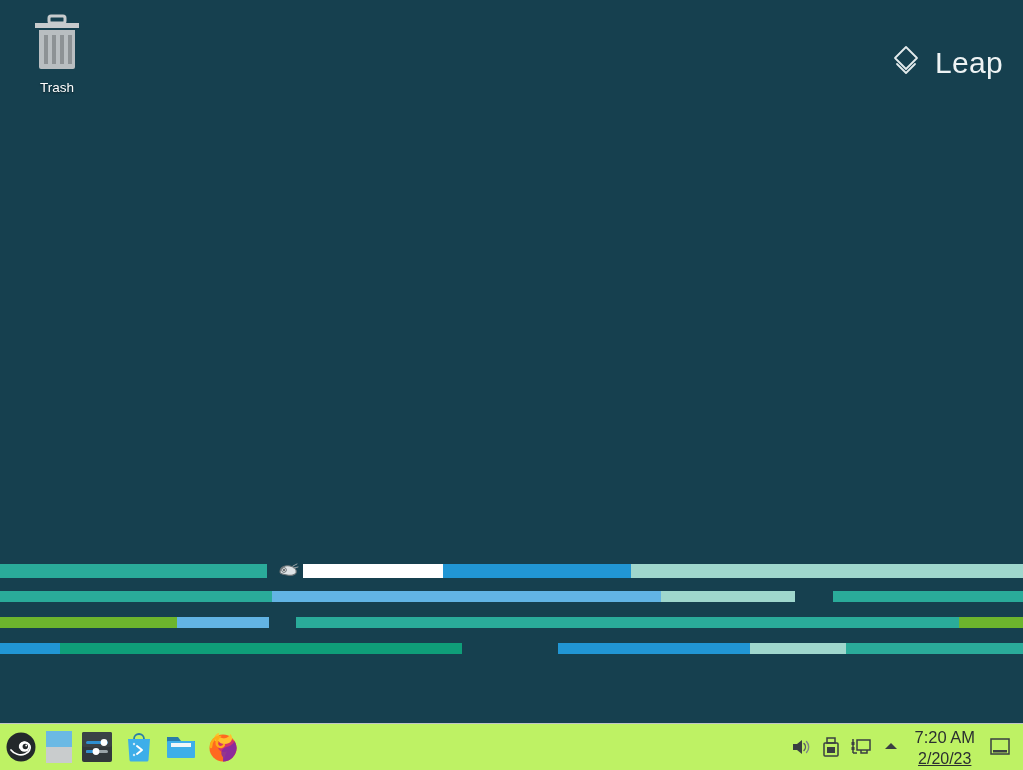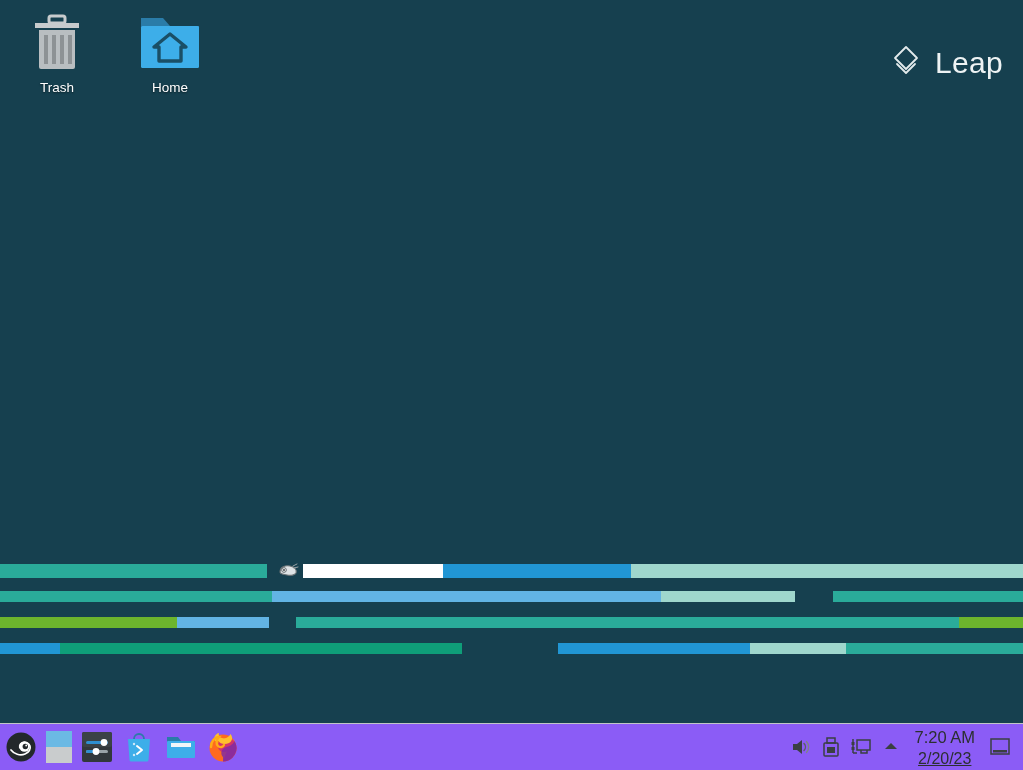--- a/index.html
+++ b/index.html
@@ -136,30 +136,20 @@
         <path d="M8 17 h36 v37 a2 2 0 0 1 -2 2 H10 a2 2 0 0 1 -2 -2 Z" fill="#b9bec1"></path>
         <rect x="13" y="22" width="4" height="29" fill="#8d9295"></rect>
         <rect x="21" y="22" width="4" height="29" fill="#8d9295"></rect>
         <rect x="29" y="22" width="4" height="29" fill="#8d9295"></rect>
         <rect x="37" y="22" width="4" height="29" fill="#8d9295"></rect>
       </svg>
     </div>
     <div class="dlabel">Trash</div>
   </div>
 
-  <div class="desktop-icon" id="icon-home">
-    <div class="glyph">
-      <svg width="62" height="56" viewBox="0 0 62 56">
-        <path d="M2 4 h22 l7 8 h29 v10 H2 Z" fill="#2a7ca8"></path>
-        <rect x="2" y="12" width="58" height="42" rx="1.5" fill="#3daee9"></rect>
-        <path d="M31 20 L47 33 h-5 v14 H20 V33 h-5 Z" fill="none" stroke="#1a4f66" stroke-width="3.4" stroke-linejoin="round"></path>
-      </svg>
-    </div>
-    <div class="dlabel">Home</div>
-  </div>
 
   <div id="leap-brand" style="color: rgb(238, 243, 244);">
     <span>
       <svg width="28" height="32" viewBox="0 0 28 32">
         <path d="M14 2 L25 13 L14 24 L3 13 Z" fill="none" stroke="#e3eaec" stroke-width="1.8" stroke-linejoin="round"></path>
         <path d="M5 19 L14 28 L23 19" fill="none" stroke="#e3eaec" stroke-width="1.8" stroke-linejoin="round" stroke-linecap="round"></path>
       </svg>
     </span>
     <span class="leap-text">Leap</span>
   </div>
@@ -195,21 +185,21 @@
   <div id="cursor" style="left: 277px; top: 562px;">
     <svg width="22" height="16" viewBox="0 0 22 16">
       <path d="M3 10 C3 5 8 3 13 4 C18 5 20 8 19 11 C18 13 14 14 10 13 C6 12 3 12 3 10 Z" fill="#dfe3e5" stroke="#6a7275" stroke-width="1.1"></path>
       <circle cx="7" cy="8" r="2.3" fill="#ffffff" stroke="#5b6366" stroke-width="1"></circle>
       <circle cx="7" cy="8" r="0.9" fill="#2a3133"></circle>
       <path d="M16 4 l4 -2 M17 6 l4 -1" stroke="#9aa2a5" stroke-width="1" stroke-linecap="round"></path>
     </svg>
   </div>
 </div>
 
-<div id="panel" style="background: #8b5cf6;">
+<div id="panel" style="background: #bef264;">
 
   <div id="panel-left">
 
     <div class="launcher first">
       <svg width="32" height="32" viewBox="0 0 32 32">
         <circle cx="16" cy="16" r="14.5" fill="#23282b"></circle>
         <path d="M6 19 C9 23 15 25 20 23 C24 21.5 26 18 25 15 C24 12 20 10.5 17 12 C14.5 13.2 14 16 15.5 17.5" fill="none" stroke="#ffffff" stroke-width="1.7" stroke-linecap="round"></path>
         <circle cx="19.5" cy="15.5" r="5.2" fill="#ffffff"></circle>
         <circle cx="20.3" cy="15.5" r="2.7" fill="#23282b"></circle>
         <circle cx="21.2" cy="14.5" r="0.9" fill="#ffffff"></circle>

